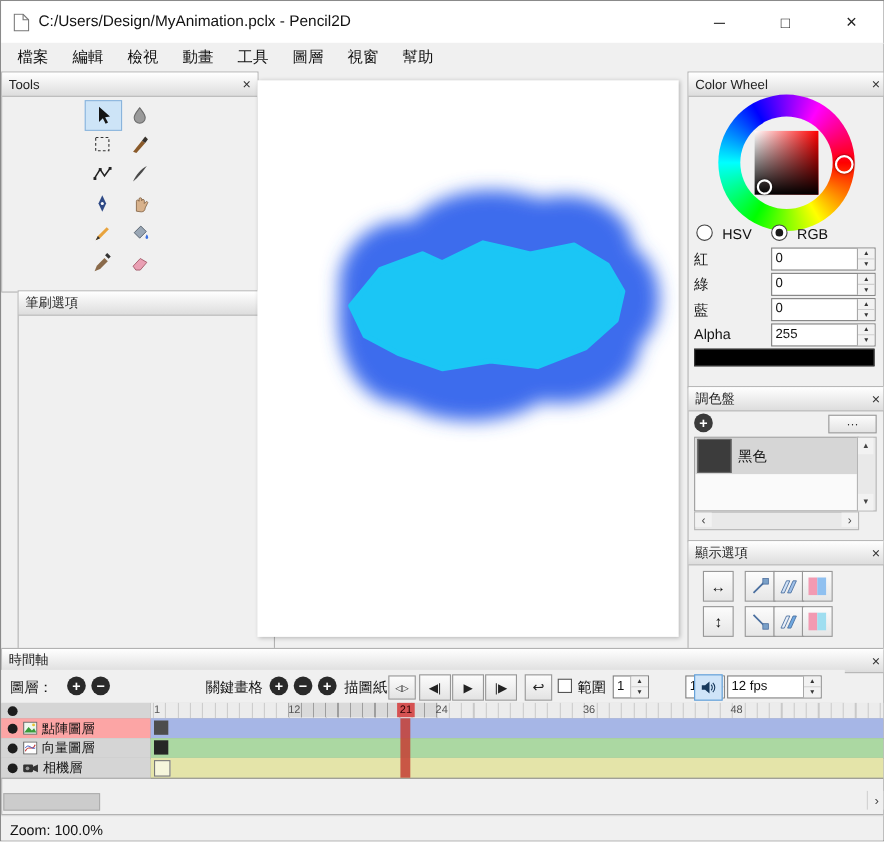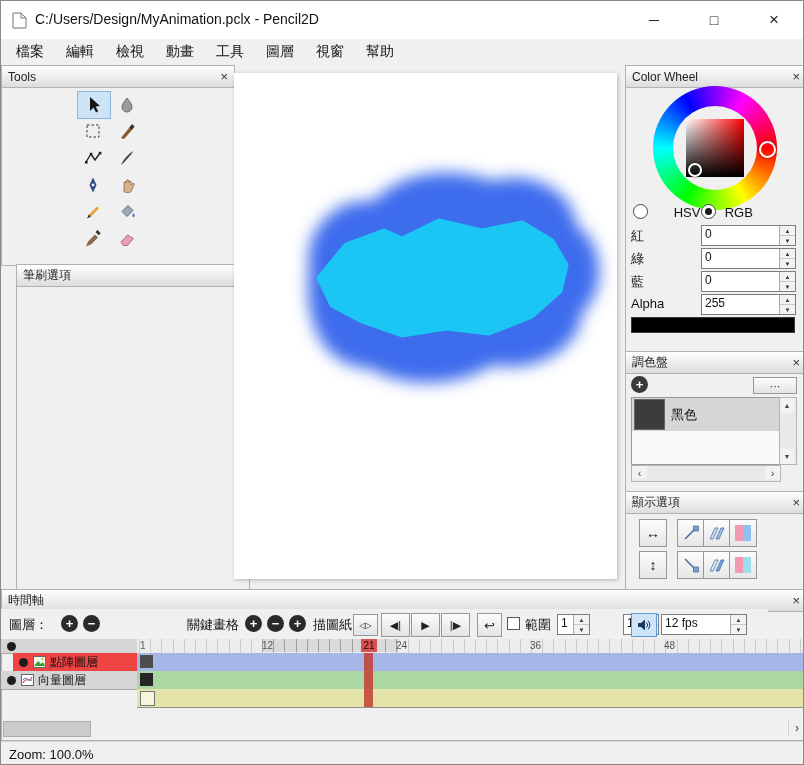--- a/index.html
+++ b/index.html
@@ -57,21 +57,21 @@
   .harrow{position:absolute;top:0;width:15px;height:13px;display:flex;align-items:center;justify-content:center;font-size:11px;color:#444;background:#f2f2f2;}
   
   .obtn{position:absolute;width:26px;height:26px;border:1px solid #979797;background:linear-gradient(#fcfcfc,#e6e6e6);
         display:flex;align-items:center;justify-content:center;font-size:14px;color:#111;}
   .half-sq{width:16px;height:16px;display:flex;}
   .half-sq i{flex:1;}
   
   .tl-toolbar{position:absolute;left:0;top:608px;width:767px;height:30px;background:#f0f0f0;border-bottom:1px solid #c6c6c6;}
   .tl-label{position:absolute;font-size:13px;color:#111;}
   .lrow{position:absolute;left:0;width:136px;background:#d5d5d5;border-bottom:1px solid #a8a8a8;border-right:1px solid #8d8d8d;display:flex;align-items:center;}
-  .lrow.sel{background:#ef4444;margin-left:12px;}
+  .lrow.sel{background:#fca5a5;}
   .dot{width:9px;height:9px;border-radius:50%;background:#1d1d1d;margin-left:6px;flex:none;}
   .lname{margin-left:4px;font-size:12px;color:#111;white-space:nowrap;}
   .licon{margin-left:5px;flex:none;display:flex;}
   .ruler{position:absolute;left:136px;top:638px;width:668px;height:14px;background-color:#ececec;
          background-image:repeating-linear-gradient(to right,#c9c9c9 0 1px,transparent 1px 11.2px);
          background-position:2px 0;border-bottom:1px solid #b0b0b0;}
   .cached{position:absolute;left:125px;top:0;width:136px;height:13px;background-color:#dadada;
           background-image:repeating-linear-gradient(to right,#9e9e9e 0 1px,transparent 1px 11.2px);}
   .rnum{position:absolute;top:1px;font-size:10px;color:#555;}
   .phbox{position:absolute;left:224px;top:0;width:16px;height:13px;background:#d65252;color:#2a0000;
@@ -214,21 +214,21 @@
   </div>
   <div class="wheel">
     <div class="wheel-hole"></div>
     <div class="sv-square">
       <div class="sv-marker"></div>
     </div>
     <div class="hue-marker"></div>
   </div>
   <div class="abs" style="left:632px;top:203px">
     <span class="radio"></span>
-    <span style="margin-left:22px">HSV</span>
+    <span style="margin-left:5px">HSV</span>
   </div>
   <div class="abs" style="left:700px;top:203px">
     <span class="radio on"></span>
     <span style="margin-left:5px">RGB</span>
   </div>
 
   <span class="chan-label" style="top:226px">紅</span>
   <div class="spin" style="left:700px;top:224px;width:93px;height:19px">
     <span class="val">0</span>
     <span class="btns">
@@ -400,20 +400,31 @@
     <span class="dot"></span>
     <span class="licon">
       <svg width="13" height="12" viewBox="0 0 13 12">
           <rect x="0.5" y="0.5" width="12" height="11" fill="#ffffff" stroke="#666"></rect>
           <path d="M2 9 C5 2 8 10 11 3" stroke="#c03030" fill="none" stroke-width="1"></path>
           <path d="M2 6 C5 1 8 8 11 6" stroke="#3050c0" fill="none" stroke-width="0.8"></path>
         </svg>
     </span>
     <span class="lname">向量圖層</span>
   </div>
+  <div class="lrow" style="top:688px;height:18px">
+    <span class="dot"></span>
+    <span class="licon">
+      <svg width="14" height="12" viewBox="0 0 14 12">
+          <rect x="0" y="3" width="9" height="7" rx="1" fill="#333"></rect>
+          <path d="M9 5 L13.5 3 V10 L9 8Z" fill="#333"></path>
+          <circle cx="4" cy="6.5" r="1.7" fill="#999"></circle>
+        </svg>
+    </span>
+    <span class="lname">相機層</span>
+  </div>
 
   <div class="ruler">
     <div class="cached"></div>
     <span class="rnum" style="left:3px">1</span>
     <span class="rnum" style="left:125px">12</span>
     <span class="rnum" style="left:259px">24</span>
     <span class="rnum" style="left:393px">36</span>
     <span class="rnum" style="left:527px">48</span>
     <div class="phbox">21</div>
   </div>

